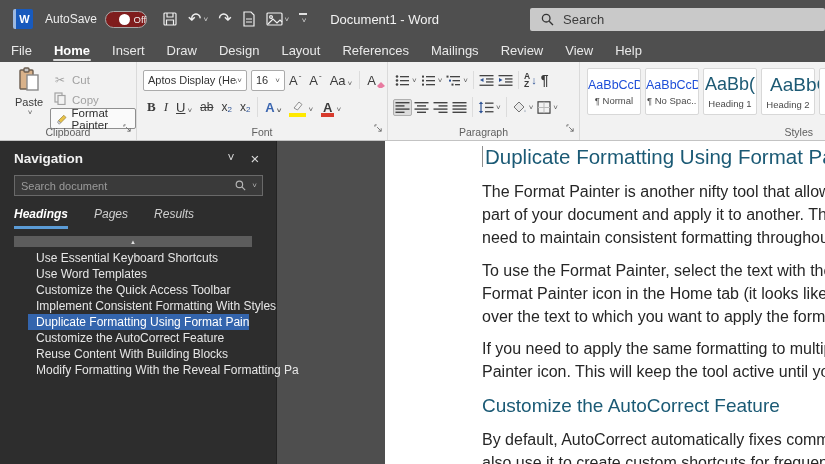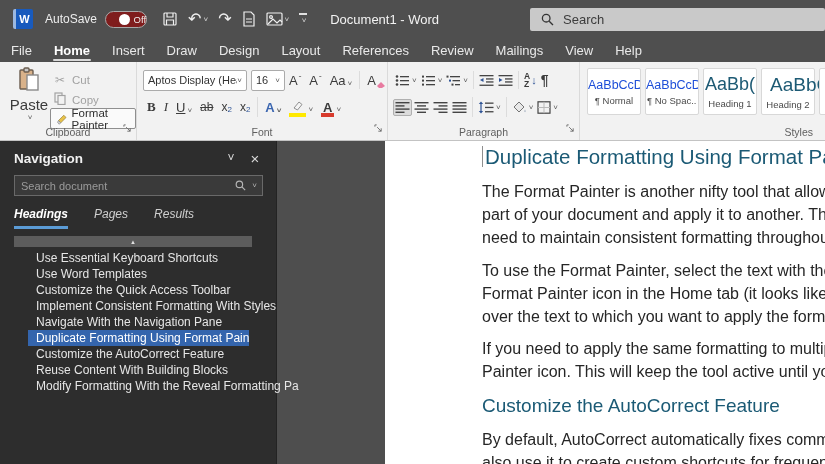--- a/index.html
+++ b/index.html
@@ -48,21 +48,21 @@
   .grp-label { position:absolute; bottom:2px; left:0; right:0; text-align:center;
     font-size:10.5px; color:#5f5f5f; }
   .launcher { position:absolute; bottom:3px; right:4px; cursor:pointer; }
   .chev { font-size:8px; color:#5a5a5a; margin-left:2px; }
   .sep-v { width:1px; background:#dcdcdc; align-self:stretch; margin:2px 3px; }
 
   
   .grp-clipboard { width:137px; }
   .paste-btn { position:absolute; left:10px; top:5px; width:38px; height:62px;
     display:flex; flex-direction:column; align-items:center; cursor:pointer; border-radius:2px; }
-  .paste-btn .lbl { font-size:15px; margin-top:3px; }
+  .paste-btn .lbl { font-size:11px; margin-top:3px; }
   .clip-col { position:absolute; left:52px; top:8px; }
   .clip-row { display:flex; align-items:center; height:20px; color:#a2a2a2; font-size:11.5px; cursor:default; }
   .clip-row .ic { width:16px; text-align:center; margin-right:4px; font-size:12px; }
   .fp-btn { position:absolute; left:50px; top:46px; height:21px; display:flex; align-items:center;
     border:1px solid #8f8f8f; background:#fafafa; border-radius:2px; padding:0 6px; cursor:pointer;
     font-size:11.5px; color:#2f2f2f; }
   .fp-btn svg { margin-right:4px; }
 
   
   .grp-font { width:251px; }
@@ -211,22 +211,22 @@
   </div>
 
   <div class="menubar">
     <div class="menu-item">File</div>
     <div class="menu-item active">Home</div>
     <div class="menu-item">Insert</div>
     <div class="menu-item">Draw</div>
     <div class="menu-item">Design</div>
     <div class="menu-item">Layout</div>
     <div class="menu-item">References</div>
+    <div class="menu-item">Mailings</div>
     <div class="menu-item">Review</div>
-    <div class="menu-item">Mailings</div>
     <div class="menu-item">View</div>
     <div class="menu-item">Help</div>
   </div>
 
   <div class="ribbon">
 
     <div class="grp grp-clipboard">
       <div class="paste-btn">
         <svg class="ic" width="22" height="26" viewBox="0 0 22 26" fill="none" stroke="#6b5d4f" stroke-width="1.4">
           <rect x="2" y="3" width="13" height="19" rx="1" fill="#d9b28a"></rect>
@@ -525,21 +525,20 @@
         <div class="nav-tab">Results</div>
       </div>
       <div class="scrollup">
         <span>▲</span>
       </div>
       <div class="nav-list">
         <div class="nav-item">Use Essential Keyboard Shortcuts</div>
         <div class="nav-item">Use Word Templates</div>
         <div class="nav-item">Customize the Quick Access Toolbar</div>
         <div class="nav-item">Implement Consistent Formatting With Styles</div>
-        <div class="nav-item">Navigate With the Navigation Pane</div>
         <div class="nav-item selected">Duplicate Formatting Using Format Painter</div>
         <div class="nav-item">Customize the AutoCorrect Feature</div>
         <div class="nav-item">Reuse Content With Building Blocks</div>
         <div class="nav-item">Modify Formatting With the Reveal Formatting Pane</div>
       </div>
     </div>
 
     <div class="page">
       <div class="page-content">
         <h1 class="doc-h doc-h1"><span class="cursor"></span><span>Duplicate Formatting Using Format Painter</span></h1>

